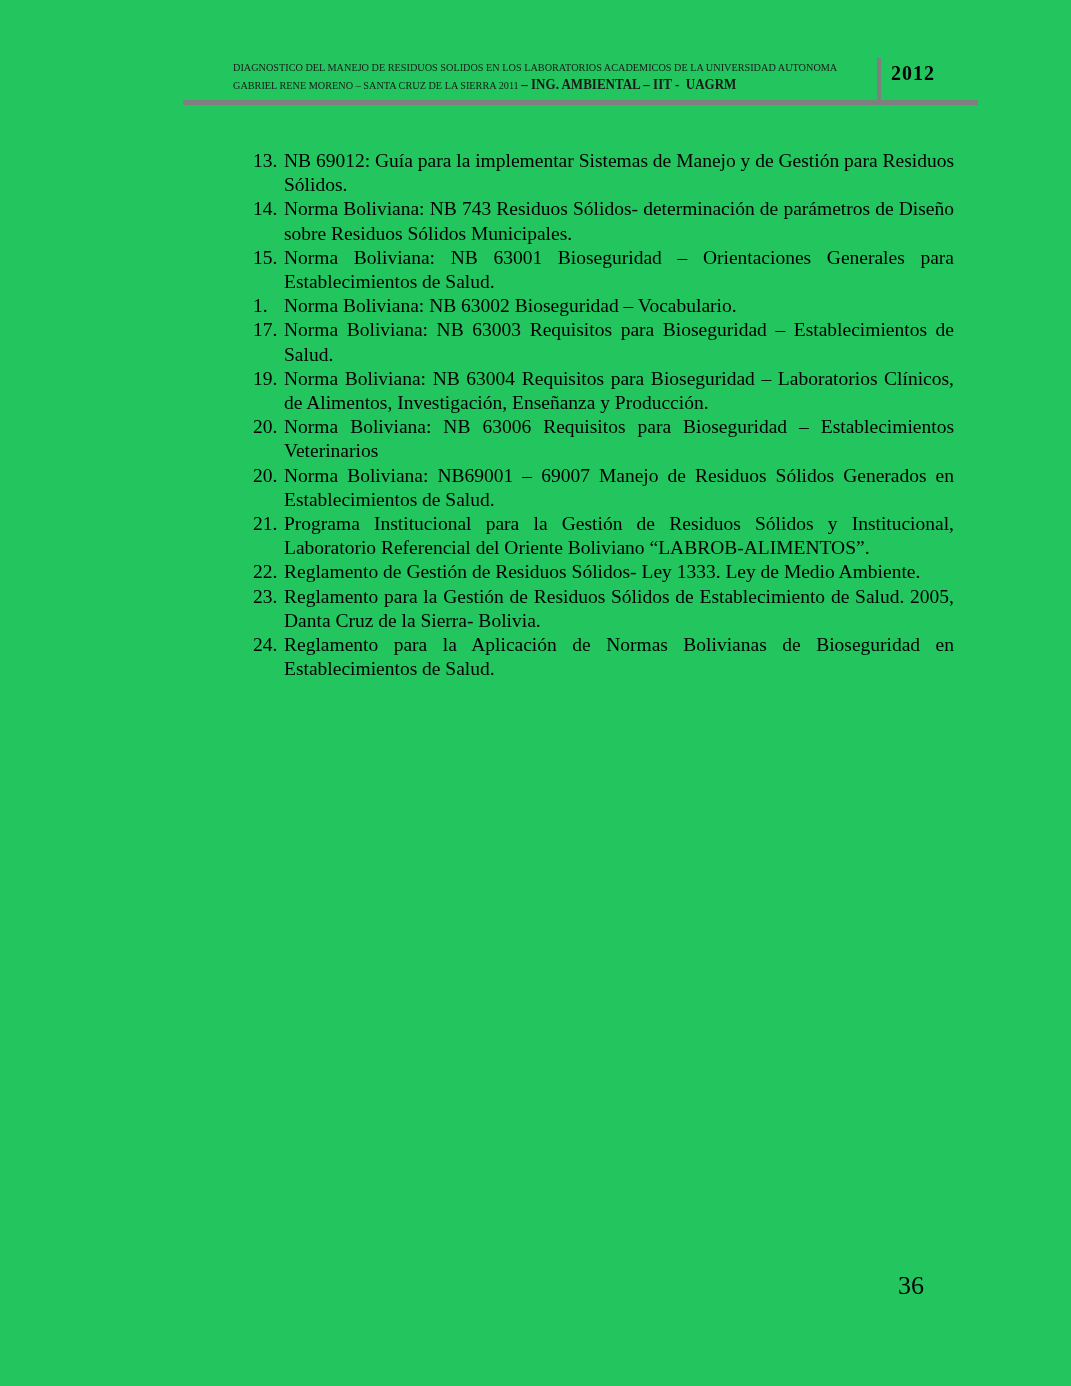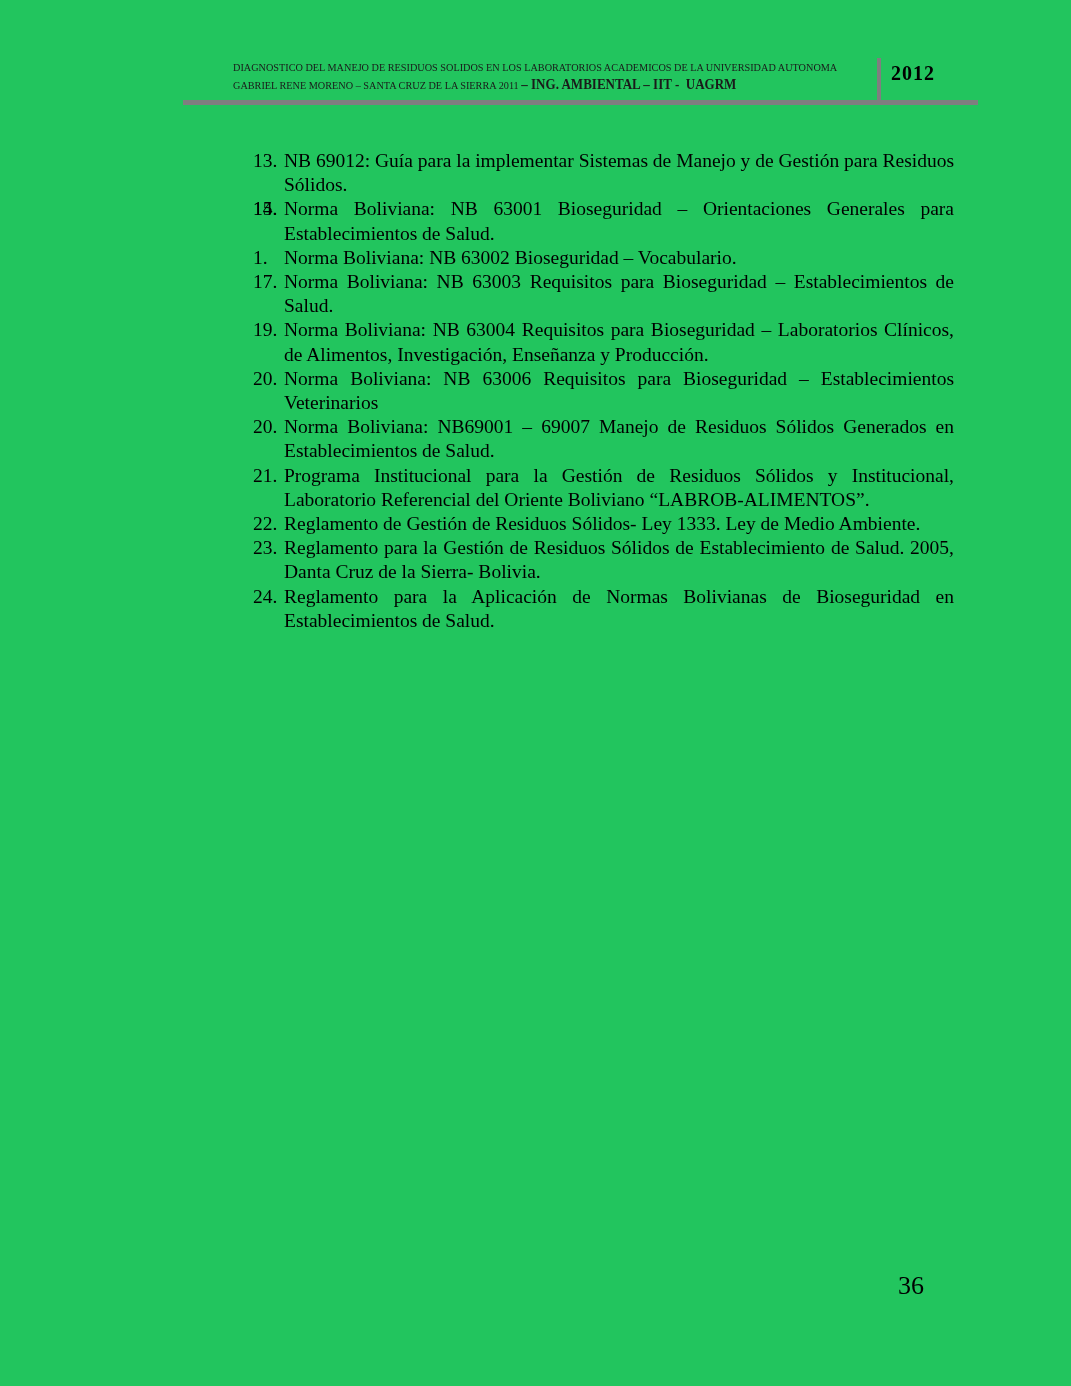--- a/index.html
+++ b/index.html
@@ -109,21 +109,21 @@
       <div class="h-line1">DIAGNOSTICO DEL MANEJO DE RESIDUOS SOLIDOS EN LOS LABORATORIOS ACADEMICOS DE LA UNIVERSIDAD AUTONOMA</div>
       <div class="h-line2"><span>GABRIEL RENE MORENO – SANTA CRUZ DE LA SIERRA 2011 </span><span class="h-bold">– ING. AMBIENTAL – IIT -  UAGRM</span></div>
     </div>
     <div class="header-bar"></div>
     <div class="header-year">2012</div>
     <div class="header-rule"></div>
   </header>
 
   <ol class="refs" id="refs">
       <li class="ref-item"><span class="ref-num">13.</span><span>NB 69012: Guía para la implementar Sistemas de Manejo y de Gestión para Residuos Sólidos.</span></li>
-      <li class="ref-item"><span class="ref-num">14.</span></li>
+      <li class="ref-item"><span class="ref-num">14.</span><span>Norma Boliviana: NB 743 Residuos Sólidos- determinación de parámetros de Diseño sobre Residuos Sólidos Municipales.</span></li>
       <li class="ref-item"><span class="ref-num">15.</span><span>Norma Boliviana: NB 63001 Bioseguridad – Orientaciones Generales para Establecimientos de Salud.</span></li>
       <li class="ref-item"><span class="ref-num">1.</span><span>Norma Boliviana: NB 63002 Bioseguridad – Vocabulario.</span></li>
       <li class="ref-item"><span class="ref-num">17.</span><span>Norma Boliviana: NB 63003 Requisitos para Bioseguridad – Establecimientos de Salud.</span></li>
       <li class="ref-item"><span class="ref-num">19.</span><span>Norma Boliviana: NB 63004 Requisitos para Bioseguridad – Laboratorios Clínicos, de Alimentos, Investigación, Enseñanza y Producción.</span></li>
       <li class="ref-item"><span class="ref-num">20.</span><span>Norma Boliviana: NB 63006 Requisitos para Bioseguridad – Establecimientos Veterinarios</span></li>
       <li class="ref-item"><span class="ref-num">20.</span><span>Norma Boliviana: NB69001 – 69007 Manejo de Residuos Sólidos Generados en Establecimientos de Salud.</span></li>
       <li class="ref-item"><span class="ref-num">21.</span><span>Programa Institucional para la Gestión de Residuos Sólidos y Institucional, Laboratorio Referencial del Oriente Boliviano “LABROB-ALIMENTOS”.</span></li>
       <li class="ref-item"><span class="ref-num">22.</span><span>Reglamento de Gestión de Residuos Sólidos- Ley 1333. Ley de Medio Ambiente.</span></li>
       <li class="ref-item"><span class="ref-num">23.</span><span>Reglamento para la Gestión de Residuos Sólidos de Establecimiento de Salud. 2005, Danta Cruz de la Sierra- Bolivia.</span></li>
       <li class="ref-item"><span class="ref-num">24.</span><span>Reglamento para la Aplicación de Normas Bolivianas de Bioseguridad en Establecimientos de Salud.</span></li>

